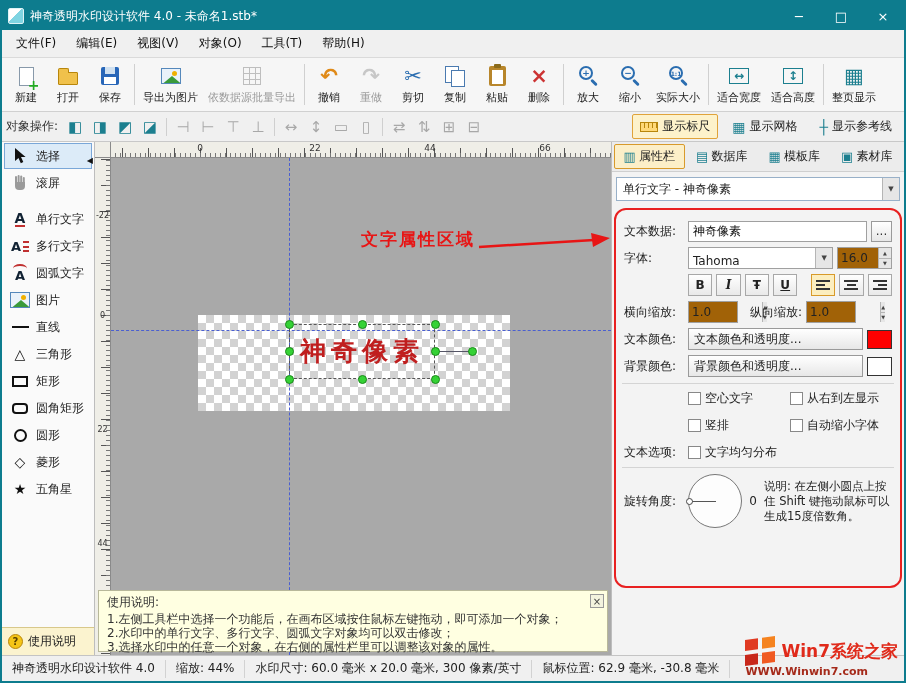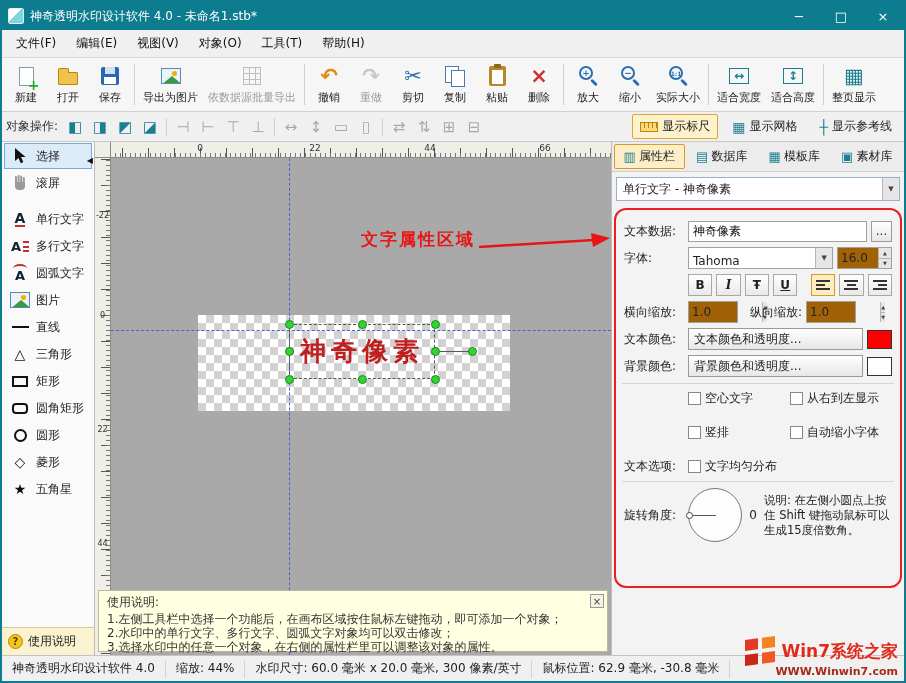--- a/index.html
+++ b/index.html
@@ -149,36 +149,36 @@
   .fbtn .un { text-decoration:underline; }
   .al-ic { width:14px; height:12px; background-repeat:no-repeat;
     background-image:linear-gradient(#333 0 0),linear-gradient(#333 0 0),linear-gradient(#333 0 0);
     background-size:14px 2px,9px 2px,14px 2px; background-position:0 1px,0 5px,0 9px; }
   .al-c { background-position:0 1px,2.5px 5px,0 9px; }
   .al-r { background-position:0 1px,5px 5px,0 9px; }
   .btn-color { flex:1; height:22px; border:1px solid #9a9a9a; background:linear-gradient(#fff,#e7e7e7); display:flex; align-items:center; padding:0 5px; color:#222; white-space:nowrap; overflow:hidden; }
   .swatch { width:25px; height:19px; border:1px solid #333; flex-shrink:0; }
   .sw-red { background:#ff0000; } .sw-white { background:#ffffff; }
   .psep { border-top:1px solid #d4d4d4; margin:6px 0; }
-  .optgrid { flex:1; display:grid; grid-template-columns:96px 1fr; gap:17px 6px; }
+  .optgrid { flex:1; display:grid; grid-template-columns:96px 1fr; gap:10px 6px; }
   .opt { display:flex; align-items:center; gap:4px; white-space:nowrap; }
   .cb { width:13px; height:13px; border:1px solid #888; background:#fff; flex-shrink:0; }
   .rotrow { align-items:center; }
   .rot { width:54px; height:54px; border:1px solid #777; border-radius:50%; background:#fdfdfd; position:relative; flex-shrink:0; }
   .rot-line { position:absolute; left:3px; top:26px; width:24px; height:1px; background:#555; }
   .rot-dot { position:absolute; left:-3px; top:23px; width:7px; height:7px; border:1px solid #444; background:#fff; border-radius:50%; }
   .rot-val { width:14px; text-align:center; }
   .rot-note { flex:1; font-size:11.5px; line-height:15px; color:#222; }
 
   
   .statusbar { position:absolute; left:0; right:0; bottom:0; height:26px; background:#f0f0f0; border-top:1px solid #c4c4c4; display:flex; align-items:center; color:#222; }
   .st { padding:0 10px; border-right:1px solid #d2d2d2; height:18px; display:flex; align-items:center; white-space:nowrap; }
 
   
-  .brand { position:absolute; right:6px; bottom:3px; display:flex; flex-direction:column; align-items:flex-end; z-index:20; }
+  .brand { position:absolute; right:6px; bottom:3px; display:flex; flex-direction:column; z-index:20; }
   .brand-row { display:flex; align-items:center; gap:6px; }
   .brand-logo { position:relative; width:30px; height:26px; transform:skewY(-8deg); }
   .brand-logo i { position:absolute; width:13px; height:11px; }
   .b1 { left:0; top:0; background:#e03a22; } .b2 { right:0; top:0; background:#f5831f; }
   .b3 { left:0; bottom:0; background:#c8271a; } .b4 { right:0; bottom:0; background:#f05a22; }
   .brand-name { color:#e02a1a; font-size:17px; font-weight:700; }
   .brand-url { color:#a52a1a; font-size:11px; font-weight:700; margin-top:1px; }
 </style>
 </head>
 <body>

